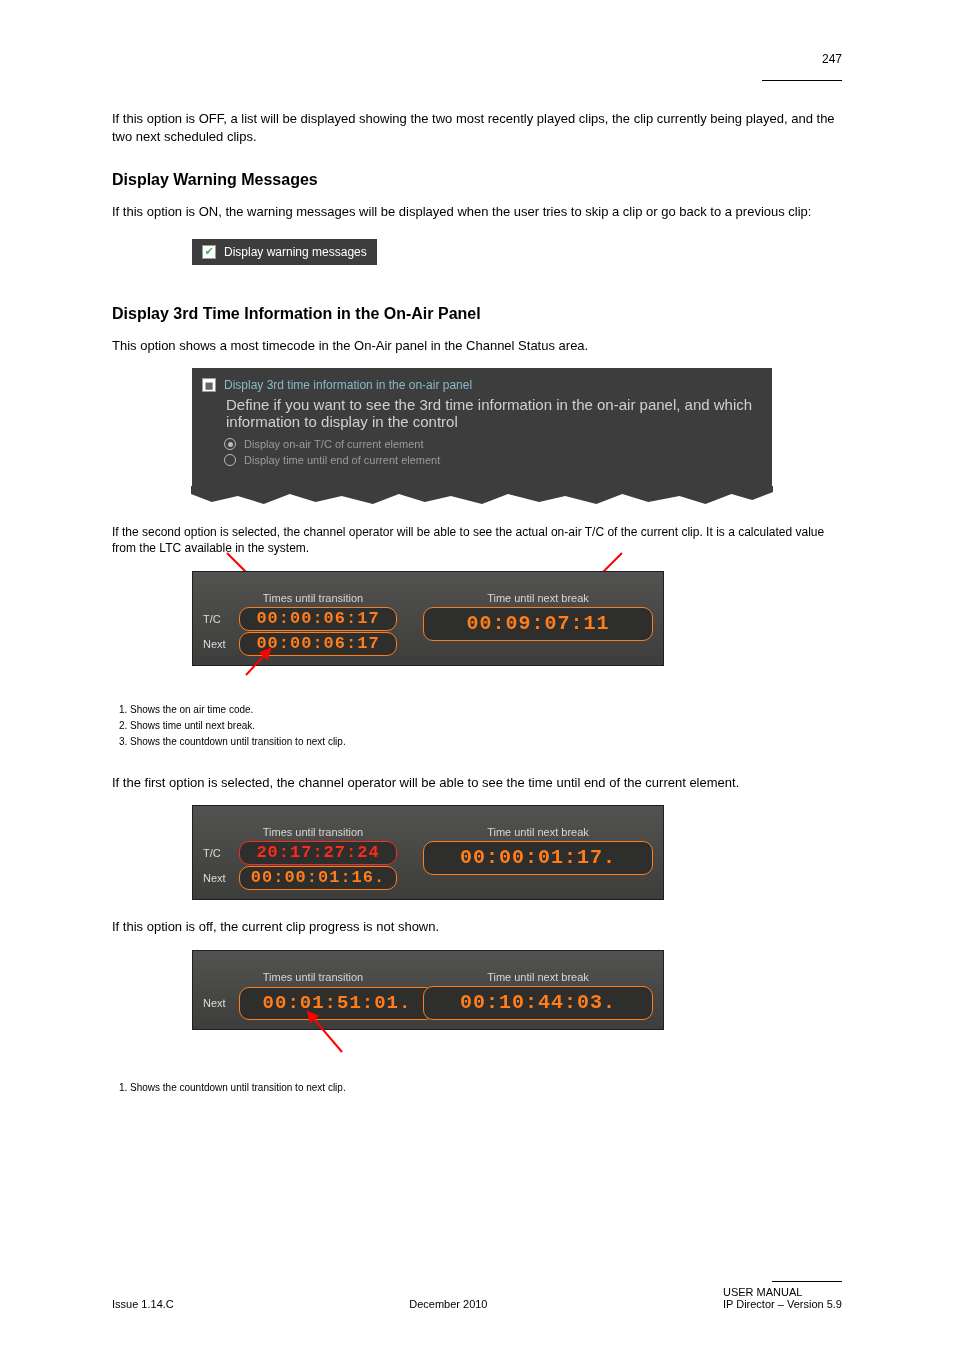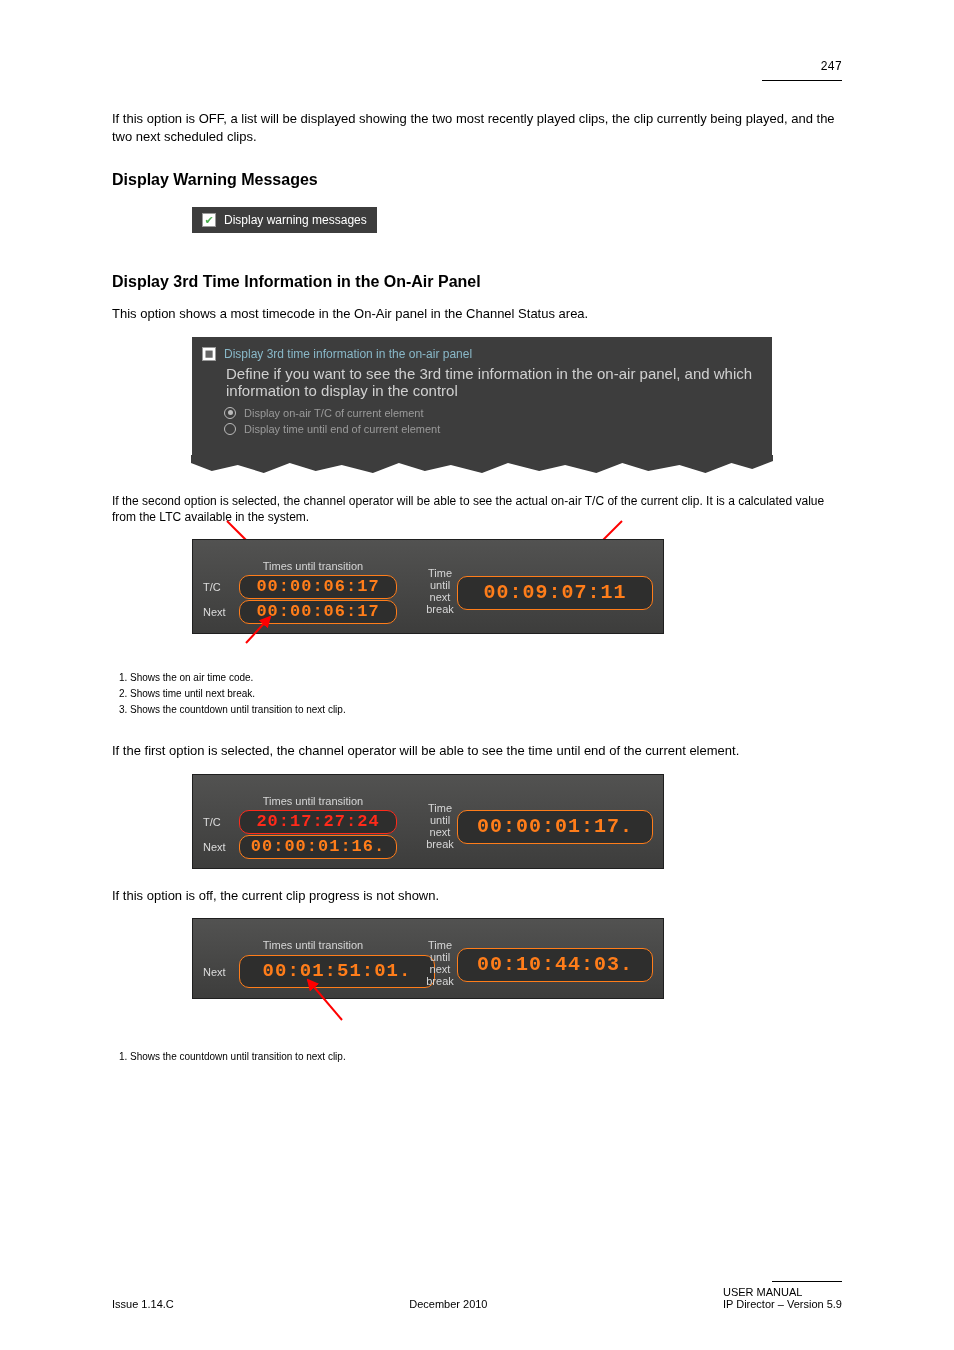--- a/index.html
+++ b/index.html
@@ -18,21 +18,21 @@
   }
   html,body{margin:0;padding:0;background:var(--page-bg);}
   body{
     width:954px;
     height:1350px;
     font-family:Arial,Helvetica,sans-serif;
     font-size:13px;
     color:var(--text);
     position:relative;
   }
-  .page-num-top{position:absolute;top:60px;right:112px;font-size:12px;font-family:Liberation Mono, monospace;}
+  .page-num-top{position:absolute;top:52px;right:112px;font-size:12px;}
   .hr-top{position:absolute;top:80px;right:112px;width:80px;border-top:1px solid #000;}
   .content{position:absolute;left:112px;top:110px;width:730px;}
   p{margin:0 0 14px 0;line-height:1.35;}
   .heading{font-size:16px;font-weight:bold;margin:26px 0 14px 0;}
   .panel1{
     background:var(--panel-dark);
     color:var(--white);
     display:inline-flex;
     align-items:center;
     padding:6px 10px;
@@ -81,21 +81,21 @@
     background:#4a4a49;
     background:linear-gradient(#525251,#3d3d3c);
     color:var(--white);
     margin:8px 0 0 80px;
     width:450px;
     padding:20px 10px 8px 10px;
     border:1px solid #1f1f1f;
   }
   .onair-row{display:flex;}
   .col-left{width:220px;}
-  .col-right{flex:1;display:flex;flex-direction:row;align-items:center;}
+  .col-right{flex:1;display:flex;flex-direction:column;}
   .col-hdr{font-size:11px;color:#d6d6d6;text-align:center;margin:0 0 3px 0;}
   .tc-line{display:flex;align-items:center;margin:1px 0;}
   .tc-label{width:36px;font-size:11px;color:#dcdcdc;}
   .tc-box{
     border:1px solid var(--orange);
     border-radius:10px;
     padding:1px 8px 2px 8px;
     font-family:"Courier New",monospace;
     font-weight:bold;
     letter-spacing:1px;
@@ -122,20 +122,21 @@
 <body>
 
 <div class="page-num-top">247</div>
 <div class="hr-top"></div>
 
 <div class="content">
 
   <p>If this option is OFF, a list will be displayed showing the two most recently played clips, the clip currently being played, and the two next scheduled clips.</p>
 
   <div class="heading">Display Warning Messages</div>
+  <p>If this option is ON, the warning messages will be displayed when the user tries to skip a clip or go back to a previous clip:</p>
 
   <div class="panel1">
     <span class="checkbox">✔</span>
     <span>Display warning messages</span>
   </div>
 
   <div class="heading">Display 3rd Time Information in the On-Air Panel</div>
   <p>This option shows a most timecode in the On-Air panel in the Channel Status area.</p>
 
   <div class="panel2">

